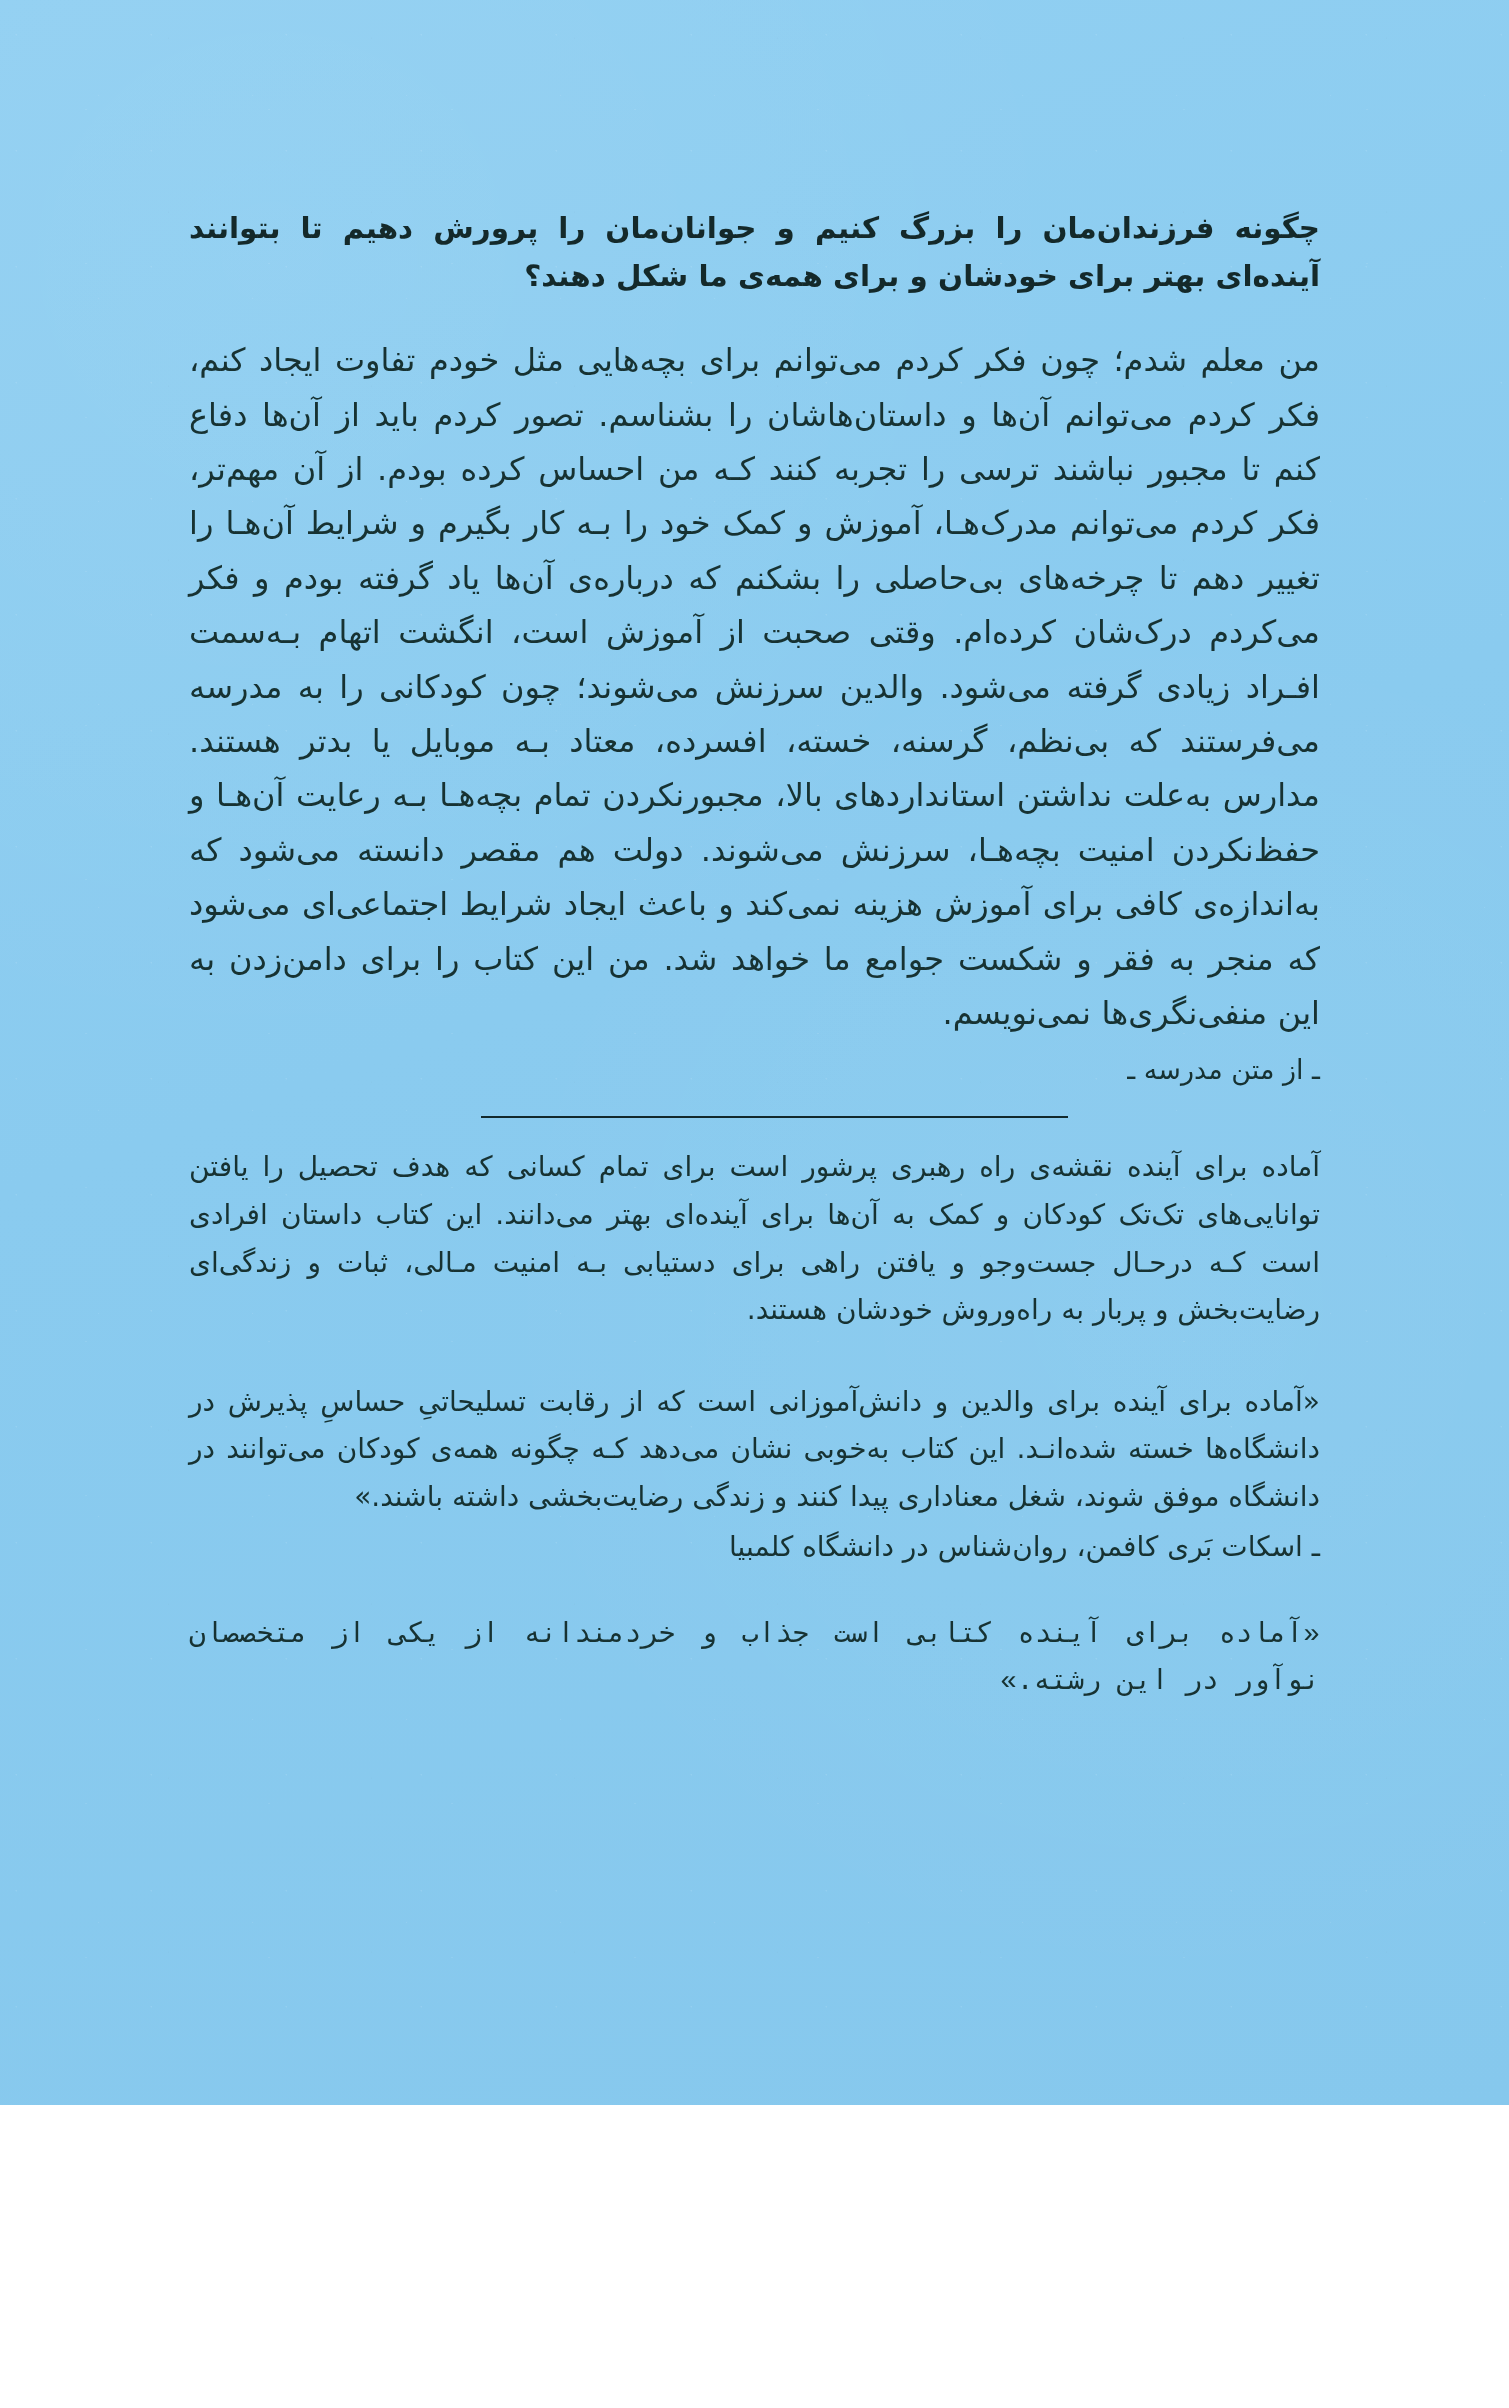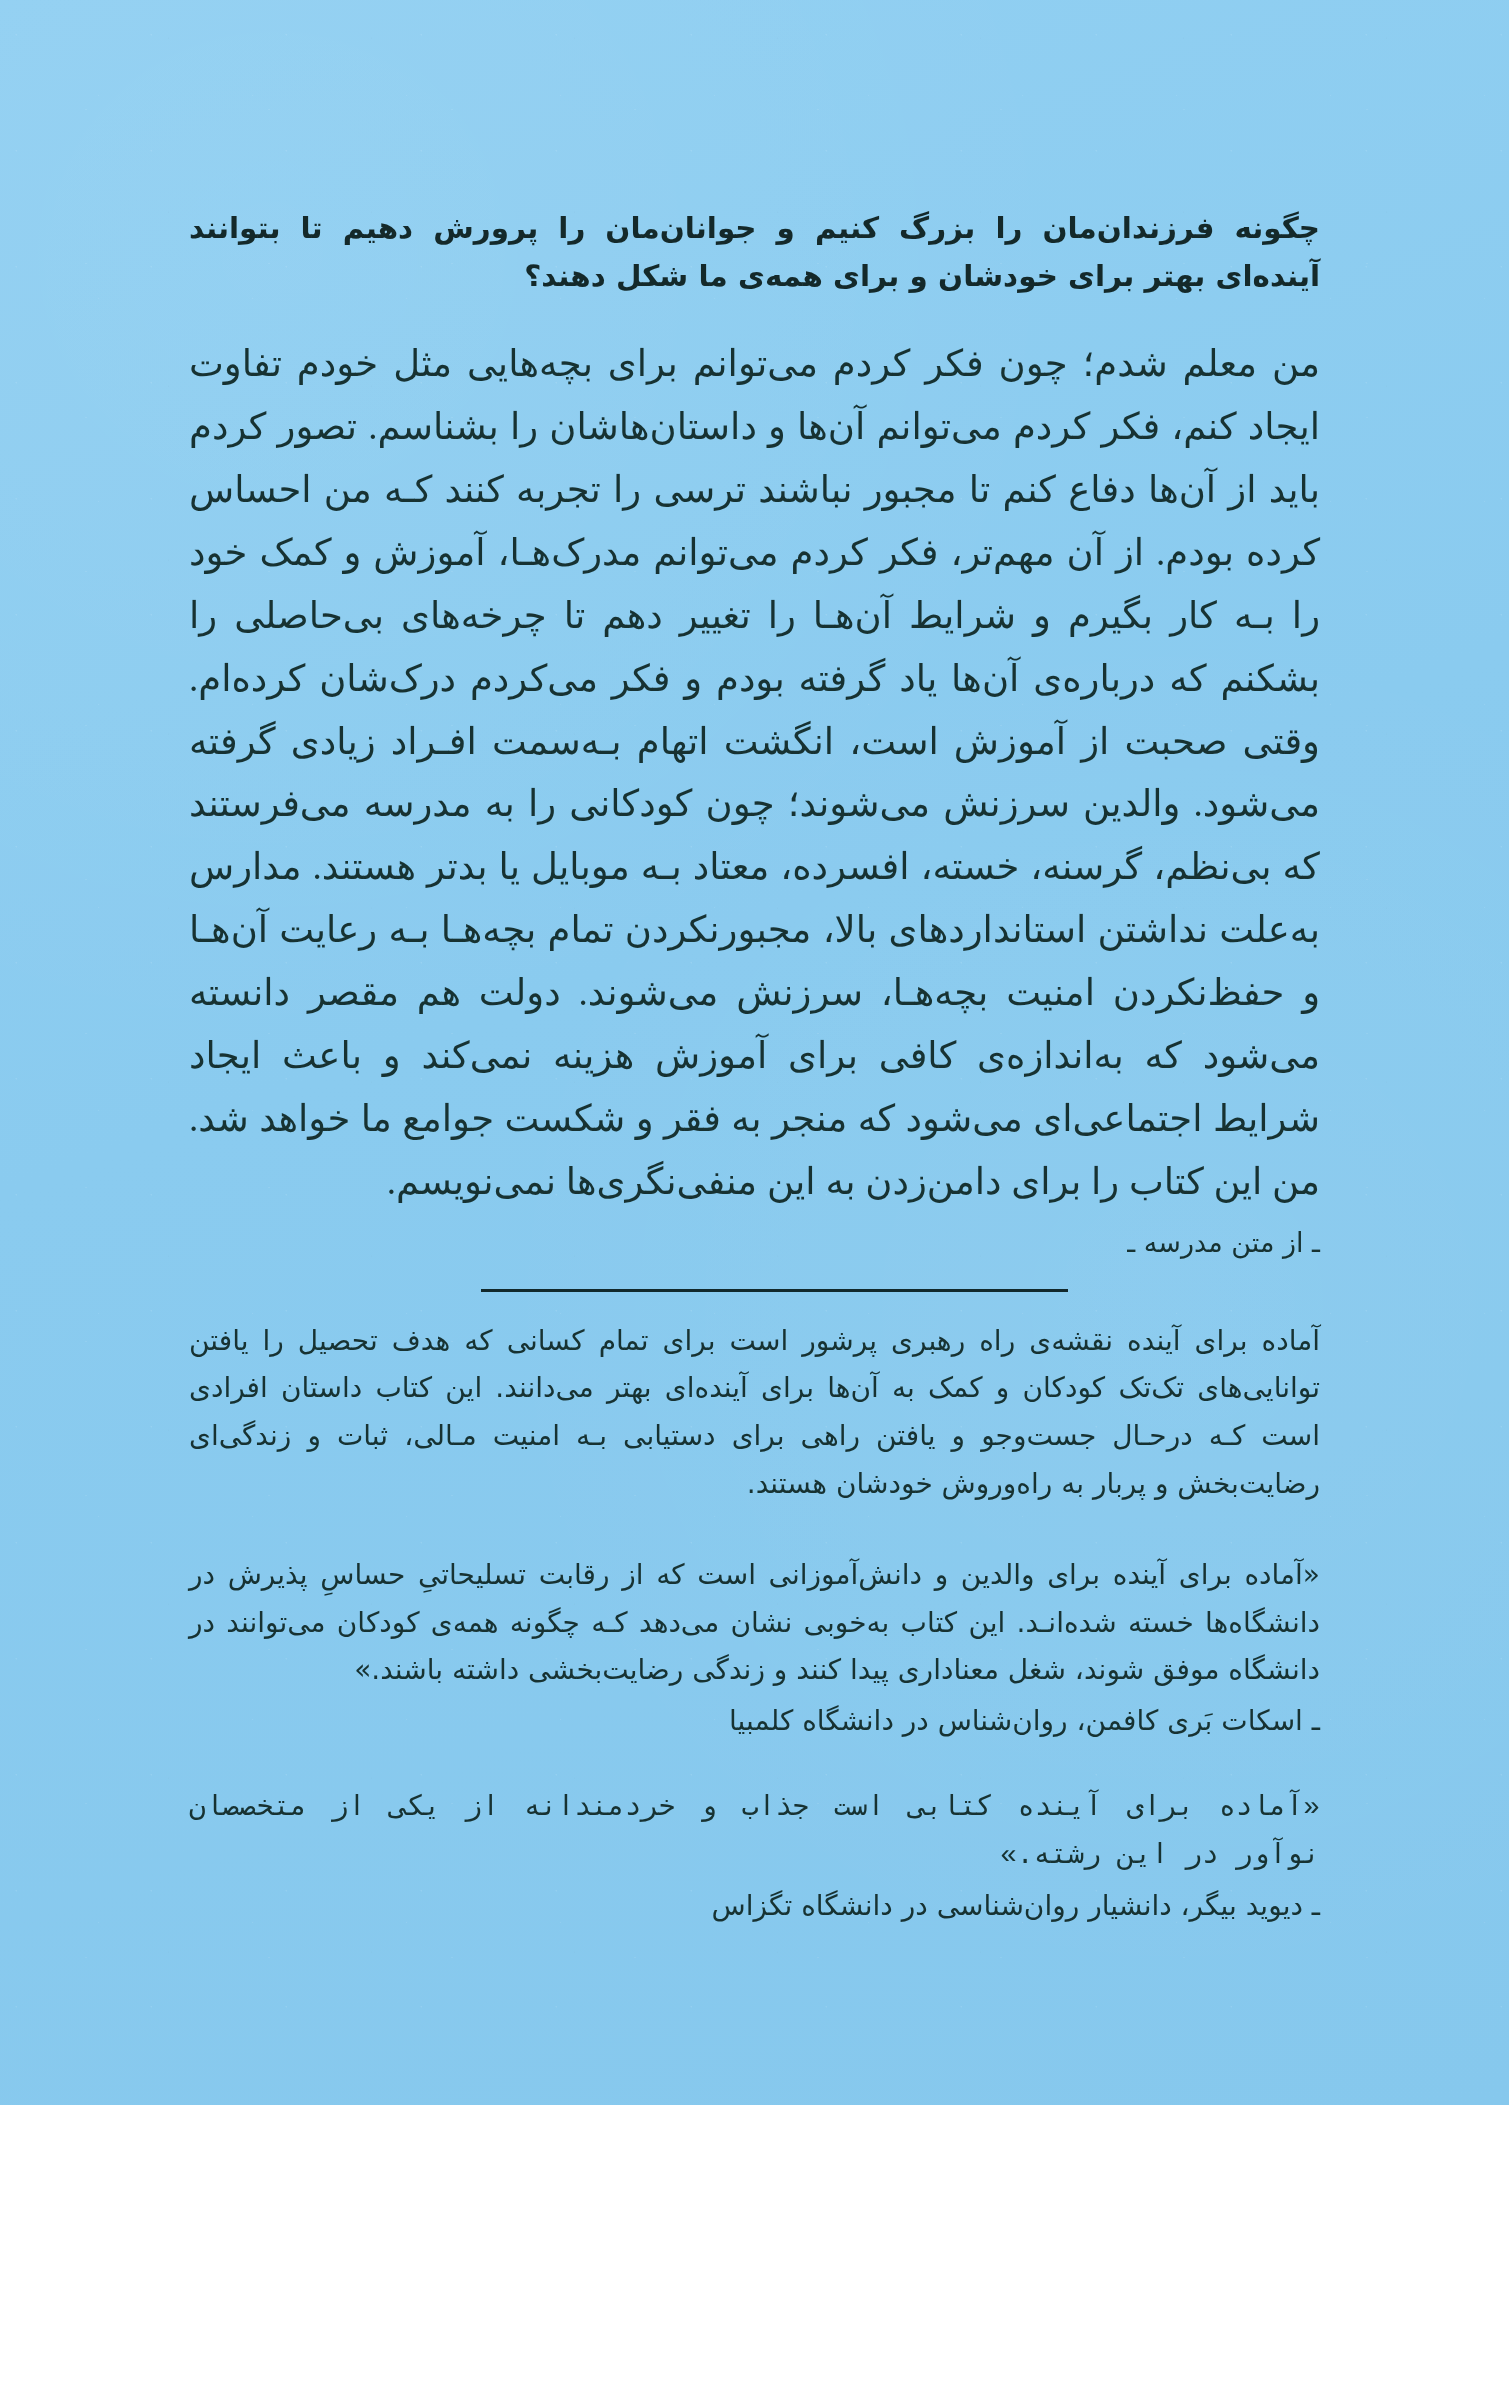--- a/index.html
+++ b/index.html
@@ -57,28 +57,27 @@
     font-size: 29.4px;
     line-height: 1.62;
     letter-spacing: -0.2px;
     margin: 0 0 33px 0;
     color: #14292a;
     text-align: justify;
     text-align-last: right;
   }
 
   .body-para {
-    font-size: 37px;
+    font-size: 32px;
     line-height: 1.70;
     margin: 0;
     color: #173232;
     text-align: justify;
     text-align-last: right;
     word-spacing: 0.5px;
-    font-family: Liberation Serif, serif;
   }
 
   .attrib-source {
     font-size: 27px;
     line-height: 1.5;
     margin: 9.7px 0 0 0;
     text-align: center;
     padding-left: 145px;
     color: #173232;
   }
@@ -247,21 +246,20 @@
 
     <p class="summary-para">آماده برای آینده نقشه‌ی راه رهبری پرشور است برای تمام کسانی که هدف تحصیل را یافتن توانایی‌های تک‌تک کودکان و کمک به آن‌ها برای آینده‌ای بهتر می‌دانند. این کتاب داستان افرادی است کـه درحـال جست‌وجو و یافتن راهی برای دستیابی بـه امنیت مـالی، ثبات و زندگی‌ای رضایت‌بخش و پربار به راه‌وروش خودشان هستند.</p>
 
     <div class="quote-block">
       <p class="quote-text">«آماده برای آینده برای والدین و دانش‌آموزانی است که از رقابت تسلیحاتیِ حساسِ پذیرش در دانشگاه‌ها خسته شده‌انـد. این کتاب به‌خوبی نشان می‌دهد کـه چگونه همه‌ی کودکان می‌توانند در دانشگاه موفق شوند، شغل معناداری پیدا کنند و زندگی رضایت‌بخشی داشته باشند.»</p>
       <p class="quote-attrib">ـ اسکات بَری کافمن، روان‌شناس در دانشگاه کلمبیا</p>
     </div>
 
     <div class="quote-block second">
       <p class="quote-text">«آماده برای آینده کتابی است جذاب و خردمندانه از یکی از متخصصان نوآور در این رشته.»</p>
-      <p class="quote-attrib">ـ دیوید بیگر، دانشیار روان‌شناسی در دانشگاه تگزاس</p>
     </div>
 
   </div>
 
   <div class="barcode-zone">
 
     <div class="price-vert">
       <span>۲۱۹۰۰۰ تومان</span>
     </div>
 

